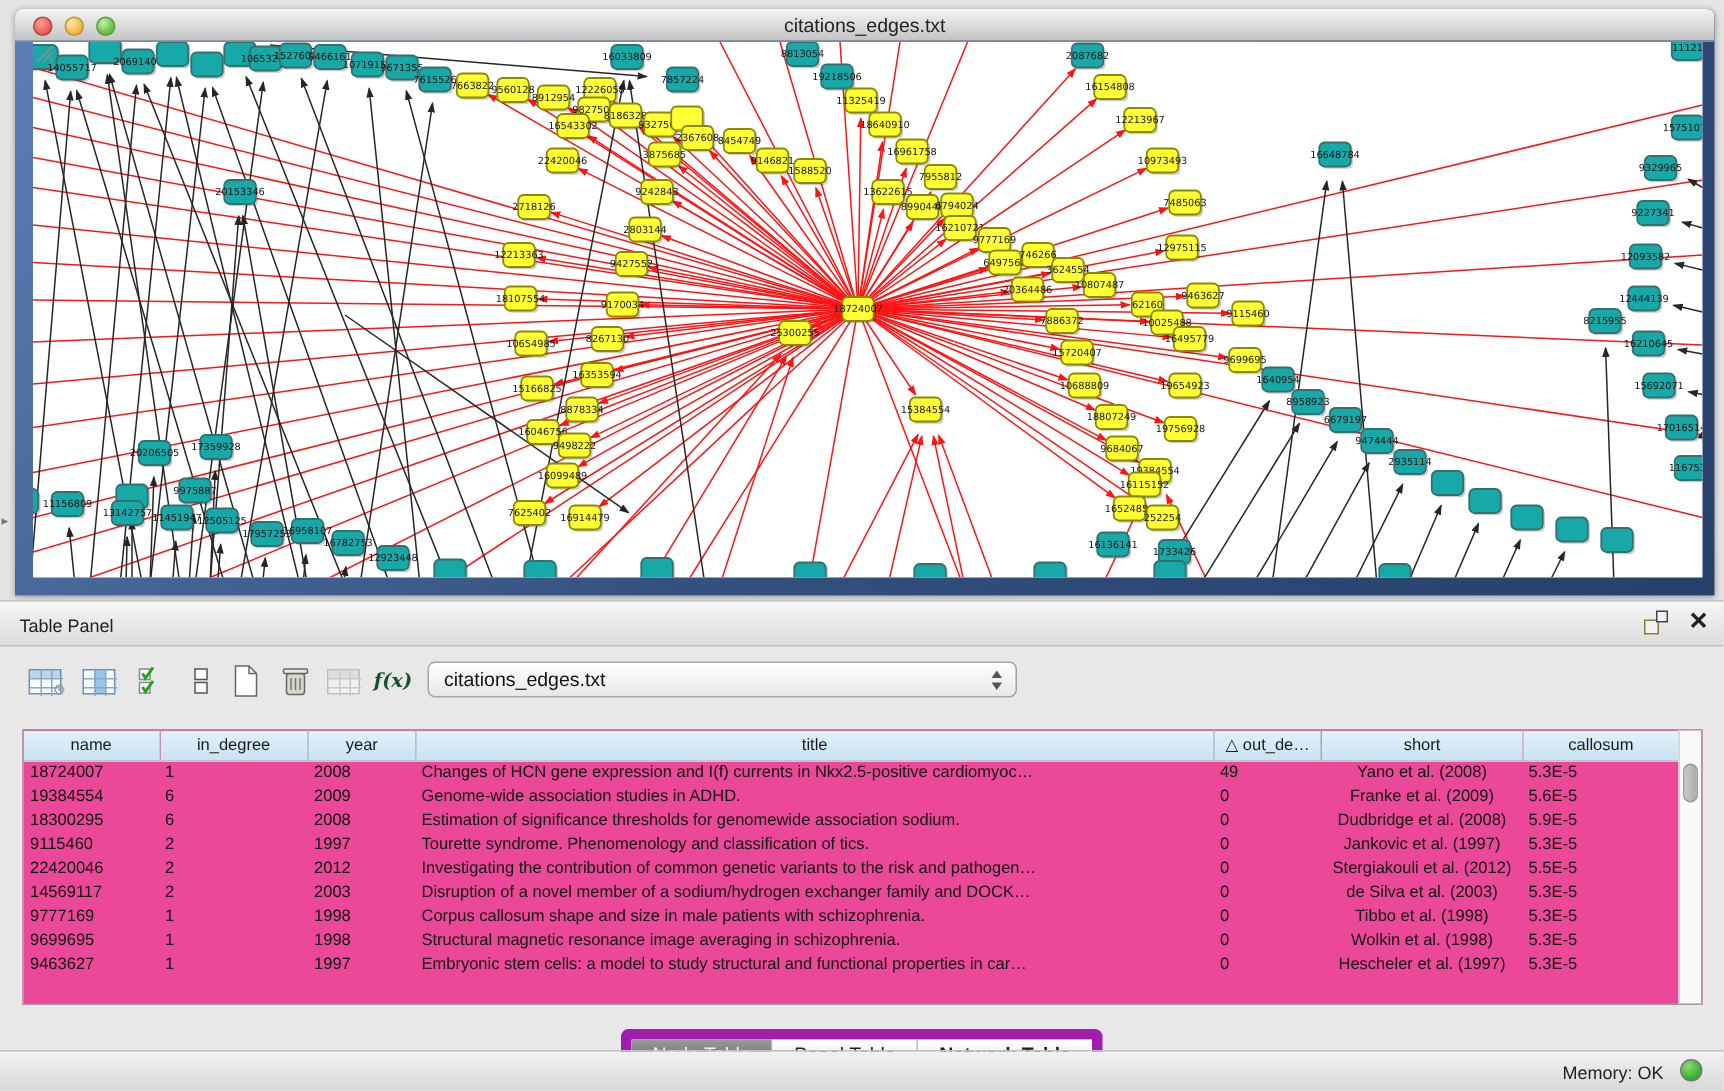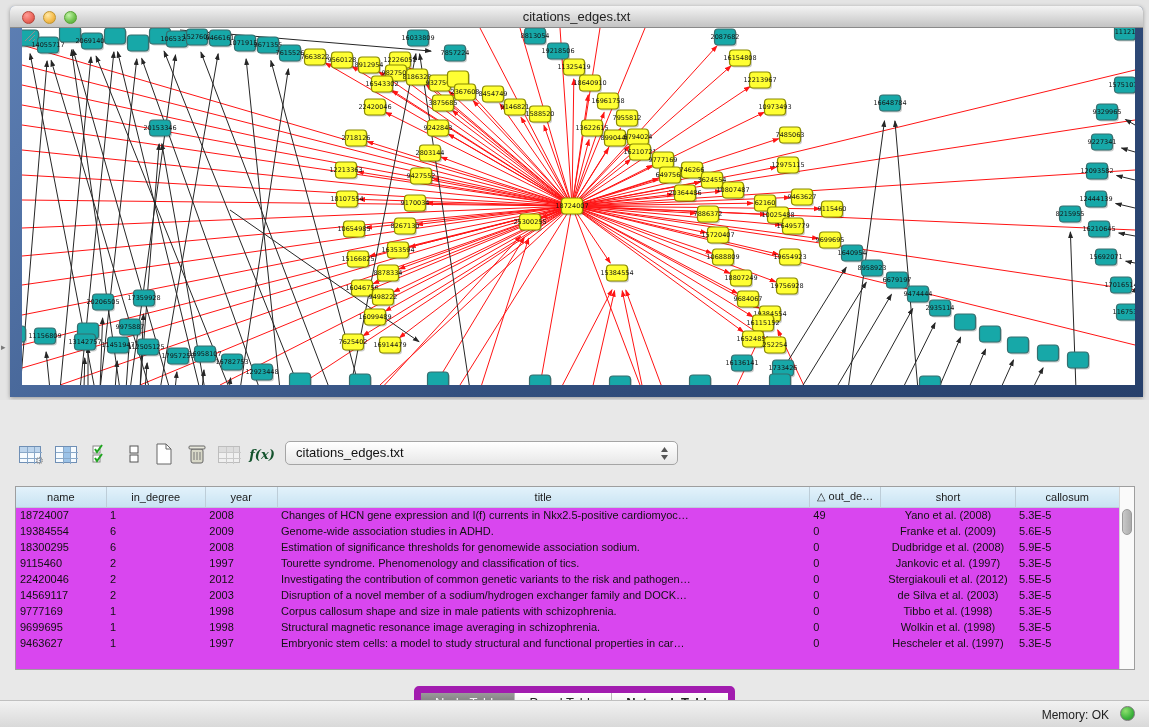--- a/index.html
+++ b/index.html
@@ -40,21 +40,21 @@
 
   .tp-toolbar { position:absolute; left:0; top:32px; width:1149px; height:46px; }
   .tool-btn { position:absolute; top:8px; width:28px; height:28px; display:flex; align-items:center; justify-content:center; }
   .fx-label { font-family:"DejaVu Serif", serif; font-style:italic; font-weight:bold; font-size:13px; color:#14532d; }
   .combo { position:absolute; left:285px; top:9px; width:393px; height:24px;
     background:linear-gradient(#ffffff,#f1f1f1 60%,#e7e7e7); border:1px solid #a5a5a5; border-radius:5px;
     font-size:13px; color:#111; line-height:22px; padding-left:10px; }
   .combo-arrows { position:absolute; right:8px; top:4px; }
 
   .tbl-box { position:absolute; left:15px; top:86px; width:1120px; height:184px;
-    background:#d946ef; border:1px solid #9e9e9e; }
+    background:#ec4899; border:1px solid #9e9e9e; }
   table.grid { border-collapse:collapse; table-layout:fixed; width:1104px; font-size:11px; color:#111; }
   table.grid th { height:20px; background:linear-gradient(#e3f2fb,#c8e3f2);
     border:1px solid #bdcdd8; border-top:none; font-weight:normal; font-size:11px; color:#1a1a1a; text-align:center; overflow:hidden; white-space:nowrap;}
   table.grid th:first-child { border-left:none; }
   table.grid td { height:16px; padding:0 4px; white-space:nowrap; overflow:hidden; border:none; }
   td.c-short { text-align:center; }
   .vscroll { position:absolute; right:0; top:0; width:15px; height:182px; background:#fafafa; border-left:1px solid #d5d5d5; }
   .vthumb { position:absolute; left:2px; top:22px; width:10px; height:26px; background:linear-gradient(90deg,#c9c9c9,#ababab); border-radius:6px; border:1px solid #9a9a9a;}
 
   .seg-tabs { position:absolute; left:0; top:274px; width:1149px; height:26px; display:flex; justify-content:center; }
@@ -931,20 +931,30 @@
           </g>
         </svg>
       <svg class="resize-grip" width="14" height="14">
         <path d="M13,3 L3,13 M13,7 L7,13 M13,11 L11,13" stroke="#8f8f8f" stroke-width="1" fill="none"></path>
       </svg>
     </div>
   </div>
 </div>
 
 <div class="table-panel">
+  <div class="tp-header">
+    <span class="tp-title">Table Panel</span>
+    <div class="tp-icons">
+      <span class="float-icon">
+          <i class="sq1"></i>
+          <i class="sq2"></i>
+        </span>
+      <span class="close-x">✕</span>
+    </div>
+  </div>
 
   <div class="tp-toolbar">
     <span class="tool-btn" style="left:16px">
       <span class="mini-grid">
           <b style="left:7px;top:0;width:1px;height:17px"></b>
           <b style="left:14px;top:0;width:1px;height:17px"></b>
           <i style="left:0;top:5px;width:22px;height:1px"></i>
           <i style="left:0;top:11px;width:22px;height:1px"></i>
           <span class="gear">⚙</span>
         </span>

